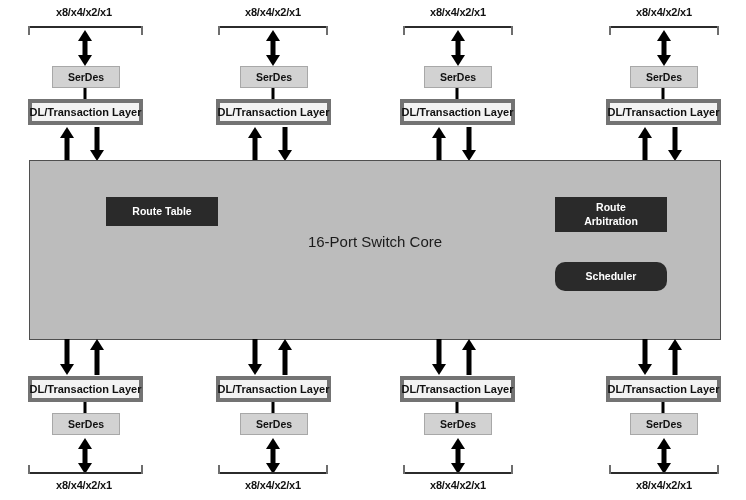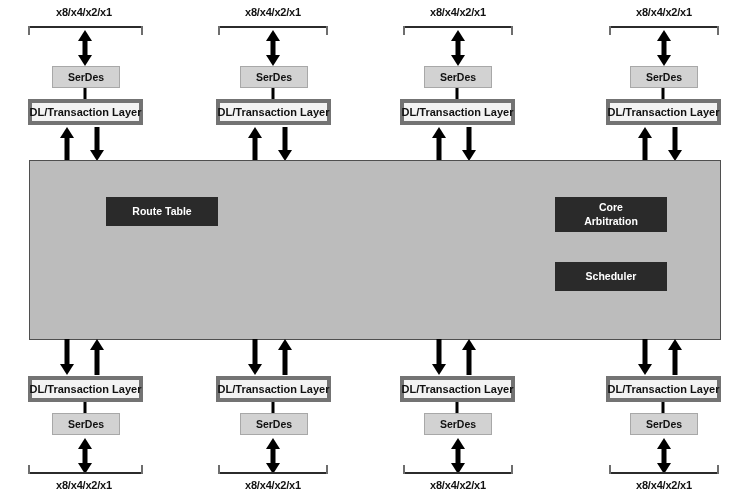--- a/index.html
+++ b/index.html
@@ -153,34 +153,35 @@
   <div class="arrow" style="left:636px;top:127px;width:18px;height:34px;">
     <div class="head up"></div>
     <div class="shaft" style="top:10px;bottom:0;"></div>
   </div>
   <div class="arrow" style="left:666px;top:127px;width:18px;height:34px;">
     <div class="shaft" style="top:0;bottom:10px;"></div>
     <div class="head down"></div>
   </div>
 
   <div class="core" style="left:29px;top:160px;width:692px;height:180px;">
+    <div class="core-title" style="left:50%;top:80px;">16-Port Switch Core</div>
 
     <div class="unit" style="left:76px;top:36px;width:112px;height:29px;">
       <span>Route Table</span>
     </div>
 
 
     <div class="unit" style="left:525px;top:36px;width:112px;height:35px;">
       <div>
-        <span>Core</span>
+        <span>Route</span>
         <span>Arbitration</span>
       </div>
     </div>
 
-    <div class="unit" style="left:525px;top:101px;width:112px;height:29px;">
+    <div class="unit" style="left:525px;top:101px;width:112px;height:29px;border-radius:10px;">
       <span>Scheduler</span>
     </div>
   </div>
 
   <div class="arrow" style="left:58px;top:339px;width:18px;height:36px;">
     <div class="shaft" style="top:0;bottom:10px;"></div>
     <div class="head down"></div>
   </div>
   <div class="arrow" style="left:88px;top:339px;width:18px;height:36px;">
     <div class="head up"></div>

